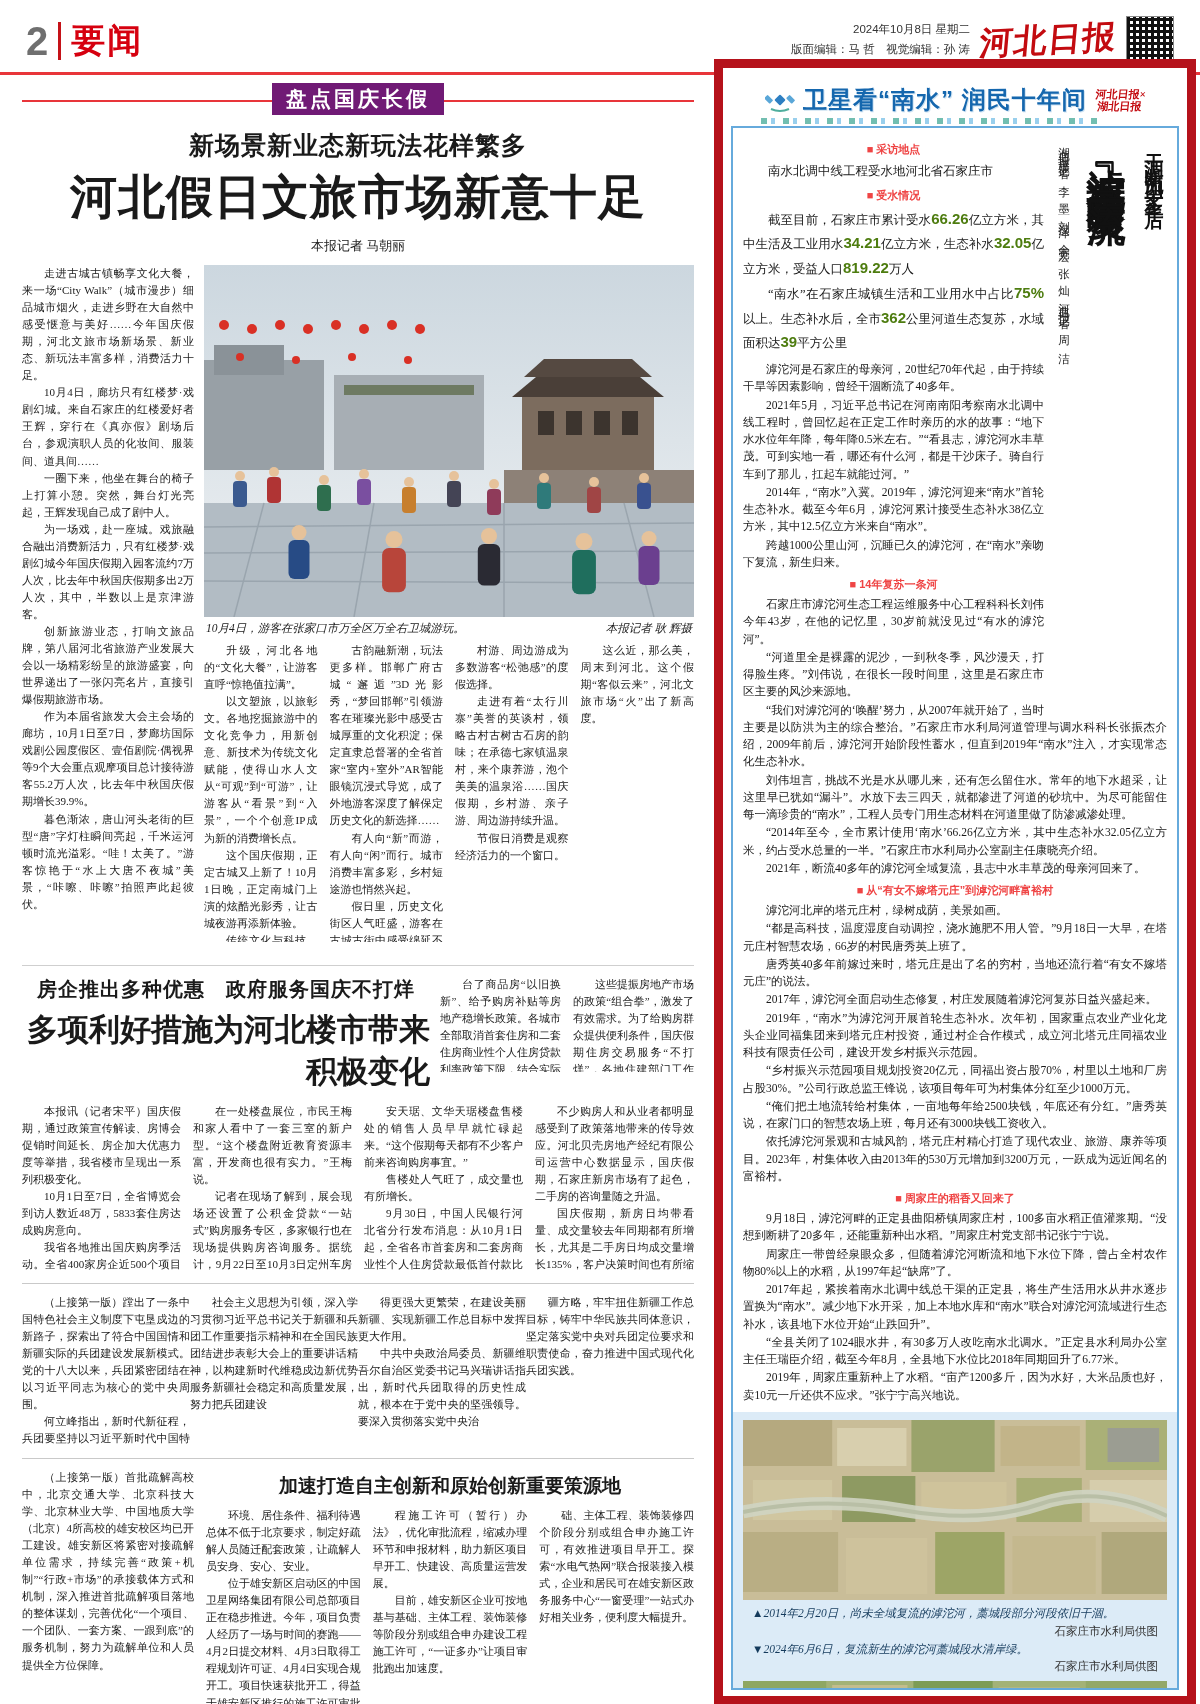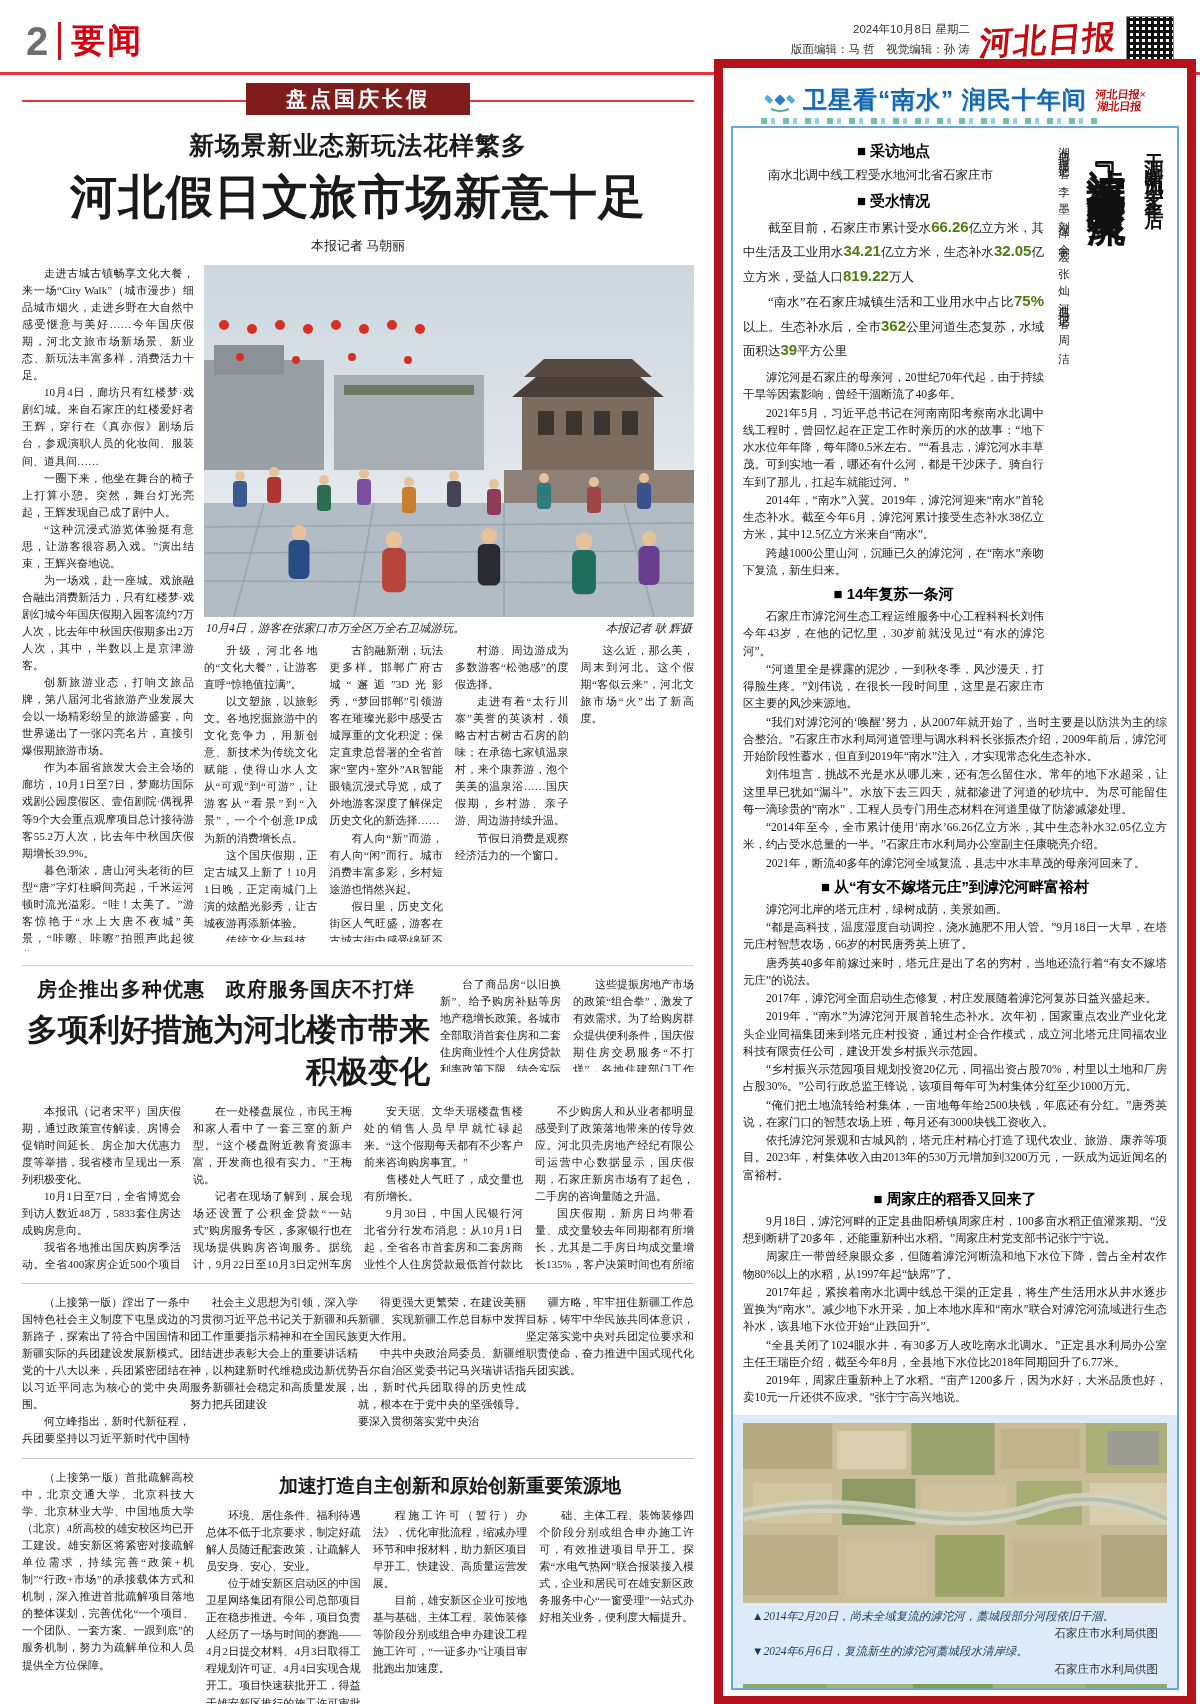--- a/index.html
+++ b/index.html
@@ -23,21 +23,21 @@
        repeating-linear-gradient(90deg,#111 0 3px,#fff 3px 6px);}
   .hdr-rule{height:3px;background:#e8353a;margin:2px 0 0 0;}
 
   
   .content{position:relative;display:flex;padding-left:22px;}
   .leftcol{width:672px;}
 
   
   .badge-row{position:relative;height:36px;margin-top:8px;}
   .badge-line{position:absolute;top:17px;left:0;right:0;height:2px;background:#e8353a;}
-  .badge{position:relative;margin:0 auto;width:224px;background:#7f1d1d;color:#fff;text-align:center;
+  .badge{position:relative;margin:0 auto;width:172px;background:#701a75;color:#fff;text-align:center;
          font-size:21px;font-weight:bold;line-height:32px;letter-spacing:3px;}
   .a1-kicker{text-align:center;font-size:25px;font-weight:bold;margin-top:10px;letter-spacing:1px;}
   .a1-headline{text-align:center;font-size:47px;font-weight:900;letter-spacing:1px;margin-top:4px;
                font-family:"Liberation Sans","DejaVu Sans",sans-serif;}
   .a1-byline{text-align:center;font-size:13px;margin:8px 0 10px 0;color:#222;}
   .a1-body{display:flex;gap:10px;}
   .newscol{font-size:11px;line-height:1.55;text-align:justify;overflow:hidden;}
   .newscol p{margin:0;text-indent:2em;}
   .a1-col1{width:172px;height:686px;}
   .a1-right{width:490px;}
@@ -86,21 +86,21 @@
   .bluebox{flex:1;border:2px solid #66aadc;padding:8px 10px 0 10px;overflow:hidden;}
 
   .vwrap{float:right;display:flex;gap:8px;margin:2px 0 8px 12px;height:556px;}
   .v{writing-mode:vertical-rl;}
   .vkicker{font-size:19px;font-weight:bold;letter-spacing:7px;color:#111;
            font-family:"Liberation Sans",sans-serif;}
   .vhead{font-size:39px;font-weight:900;letter-spacing:3px;color:#111;
          font-family:"Liberation Sans","DejaVu Sans",sans-serif;}
   .vbyline{font-size:11.5px;color:#222;letter-spacing:3px;}
 
-  .p-h{color:#000000;font-weight:bold;font-size:15px;text-align:center;margin:6px 0 4px 0;
+  .p-h{color:#ef4444;font-weight:bold;font-size:11px;text-align:center;margin:6px 0 4px 0;
        font-family:"Liberation Sans",sans-serif;}
   .p-text{font-size:11.5px;line-height:1.5;text-align:justify;}
   .p-text p{margin:0 0 1px 0;text-indent:2em;}
   .stats{font-size:12.5px;line-height:1.65;text-align:justify;}
   .stats .lead{text-indent:2em;margin:0;}
   .stats .num{color:#4d7c0f;font-weight:bold;font-size:15px;font-family:"Liberation Sans",sans-serif;}
 
   .imgblock{clear:both;background:#dcebf7;margin:8px -10px 0 -10px;padding:8px 10px;}
   .sat{width:100%;display:block;background:#c2b78f;}
   .caps{font-size:11.5px;font-style:italic;color:#143a5c;line-height:1.55;margin:5px 9px;}
@@ -139,21 +139,20 @@
         </div>
         <div class="a1-kicker sans">新场景新业态新玩法花样繁多</div>
         <div class="a1-headline">河北假日文旅市场新意十足</div>
         <div class="a1-byline">本报记者 马朝丽</div>
 
         <div class="a1-body">
           <div class="newscol a1-col1">
               <p>走进古城古镇畅享文化大餐，来一场“City Walk”（城市漫步）细品城市烟火，走进乡野在大自然中感受惬意与美好……今年国庆假期，河北文旅市场新场景、新业态、新玩法丰富多样，消费活力十足。</p>
               <p>10月4日，廊坊只有红楼梦·戏剧幻城。来自石家庄的红楼爱好者王辉，穿行在《真亦假》剧场后台，参观演职人员的化妆间、服装间、道具间……</p>
               <p>一圈下来，他坐在舞台的椅子上打算小憩。突然，舞台灯光亮起，王辉发现自己成了剧中人。</p>
-              <p>“这种沉浸式游览体验挺有意思，让游客很容易入戏。”演出结束，王辉兴奋地说。</p>
               <p>为一场戏，赴一座城。戏旅融合融出消费新活力，只有红楼梦·戏剧幻城今年国庆假期入园客流约7万人次，比去年中秋国庆假期多出2万人次，其中，半数以上是京津游客。</p>
               <p>创新旅游业态，打响文旅品牌，第八届河北省旅游产业发展大会以一场精彩纷呈的旅游盛宴，向世界递出了一张闪亮名片，直接引爆假期旅游市场。</p>
               <p>作为本届省旅发大会主会场的廊坊，10月1日至7日，梦廊坊国际戏剧公园度假区、壹佰剧院·偶视界等9个大会重点观摩项目总计接待游客55.2万人次，比去年中秋国庆假期增长39.9%。</p>
               <p>暮色渐浓，唐山河头老街的巨型“唐”字灯柱瞬间亮起，千米运河顿时流光溢彩。“哇！太美了。”游客惊艳于“水上大唐不夜城”美景，“咔嚓、咔嚓”拍照声此起彼伏。</p>
             </div>
           <div class="a1-right">
             <div class="photo-wrap">
               <svg width="490" height="352" viewBox="0 0 490 352" xmlns="http://www.w3.org/2000/svg">
                 <defs>
                   <linearGradient id="sky" x1="0" y1="0" x2="0" y2="1">

